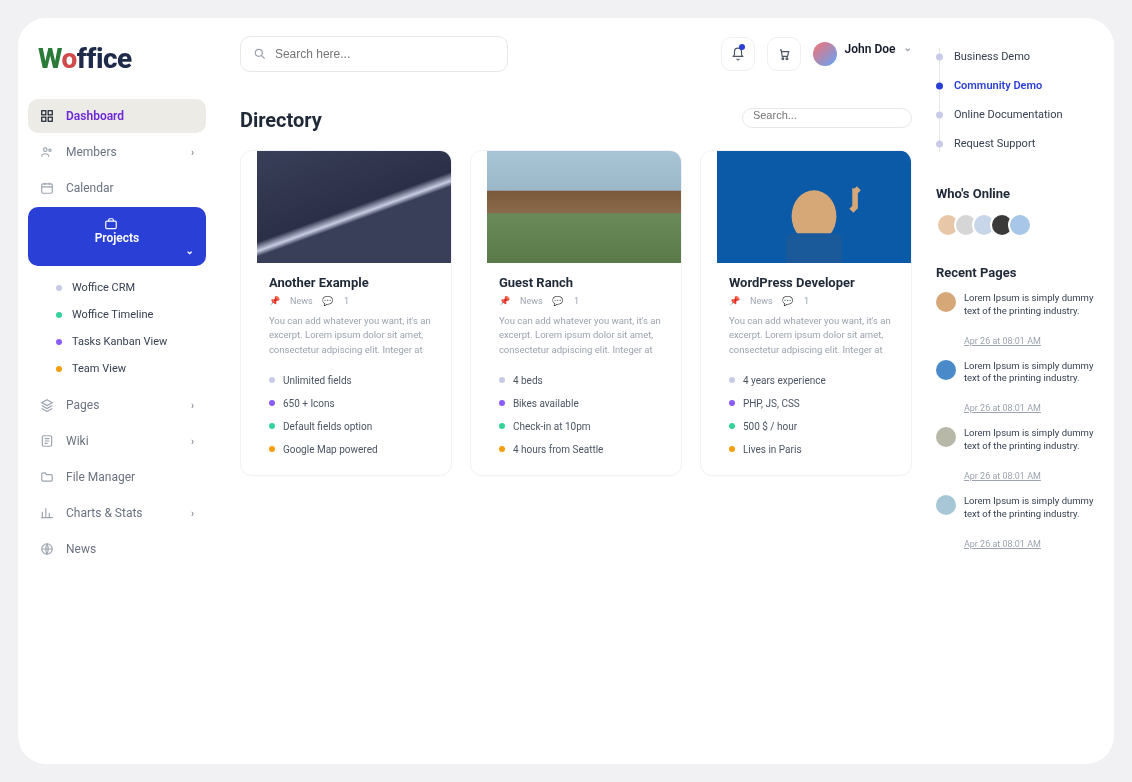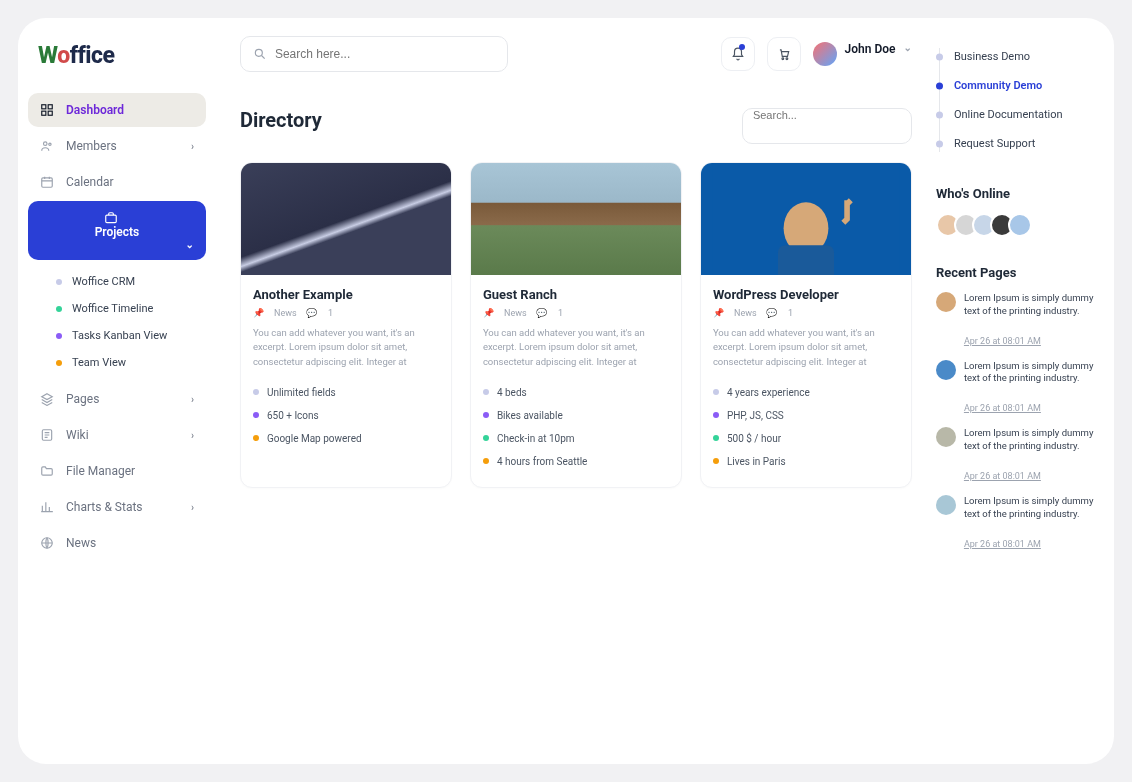--- a/index.html
+++ b/index.html
@@ -19,21 +19,21 @@
   overflow: hidden;
 }
 
 .sidebar {
   width: 200px;
   padding: 20px 10px;
   display: flex;
   flex-direction: column;
 }
 .logo {
-  font-size: 23px;
+  font-size: 28px;
   font-weight: 800;
   padding: 4px 10px 24px;
   letter-spacing: -0.5px;
 }
 .logo .w { color: #2a7a38; }
 .logo .o1 { color: #d14a4a; }
 .logo .rest { color: #1e2a4a; }
 .nav-item {
   display: flex;
   align-items: center;
@@ -124,36 +124,37 @@
 }
 .page-head {
   display: flex; align-items: flex-start;
   margin: 36px 0 18px;
 }
 .page-title { font-size: 20px; font-weight: 700; color: #1f2937; }
 .dir-search {
   margin-left: auto;
   border: 1px solid #e5e7eb;
   border-radius: 10px;
-  height: 36px; width: 170px;
+  height: 20px; width: 170px;
   padding: 0 10px; font-size: 11px;
   background: #fff;
 }
 .dir-search input { border:none;outline:none;width:100%;font-size:11px;background:transparent; }
 
 .cards { display: flex; gap: 18px; }
 .card {
   background: #fff;
   border-radius: 12px;
   width: 212px;
   box-shadow: 0 1px 2px rgba(0,0,0,0.02);
   border: 1px solid #f1f2f5;
   overflow: hidden;
   display: flex;
   flex-direction: column;
+  padding-left: 16px;
 }
 .card-img { height: 112px; }
 .card-body { padding: 12px 12px 14px; }
 .card-title { font-size: 13px; font-weight: 700; color: #1f2937; }
 .card-meta { display: flex; gap: 10px; align-items:center; font-size: 9px; color: #9ca3af; margin: 6px 0 8px; }
 .card-excerpt { font-size: 9.5px; color: #9ca3af; line-height: 1.5; margin-bottom: 12px; }
 .feat-list { list-style: none; }
 .feat-list li {
   display: flex; align-items: center; gap: 8px;
   font-size: 10px; color: #4b5563;
@@ -372,20 +373,24 @@
       </div>
       <div class="card-excerpt">You can add whatever you want, it's an excerpt. Lorem ipsum dolor sit amet, consectetur adpiscing elit. Integer at</div>
       <ul class="feat-list">
               <li>
                 <span class="fd" style="background:#c7cbe8"></span>
                 <span>Unlimited fields</span>
               </li>
               <li>
                 <span class="fd" style="background:#8b5cf6"></span>
                 <span>650 + Icons</span>
+              </li>
+              <li>
+                <span class="fd" style="background:#34d399"></span>
+                <span>Default fields option</span>
               </li>
               <li>
                 <span class="fd" style="background:#f59e0b"></span>
                 <span>Google Map powered</span>
               </li>
             </ul>
     </div>
         </div>
         <div class="card">
     <div class="card-img" style="background:linear-gradient(180deg,#a8c5d6 0%,#9bb8c9 35%,#7a5a3a 36%,#8a6a4a 55%,#6b8a5a 56%,#5a7a4a 100%)"></div>

